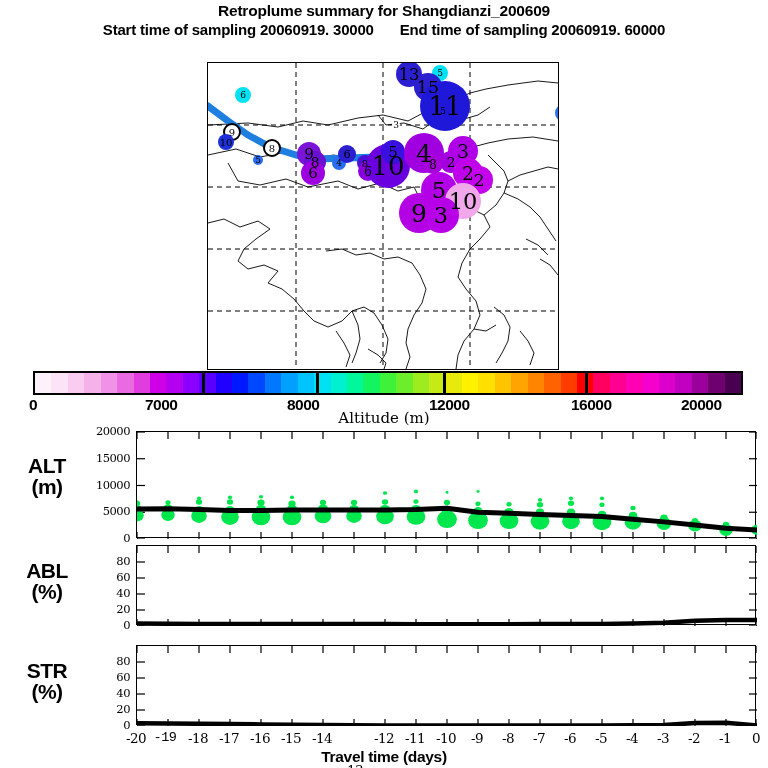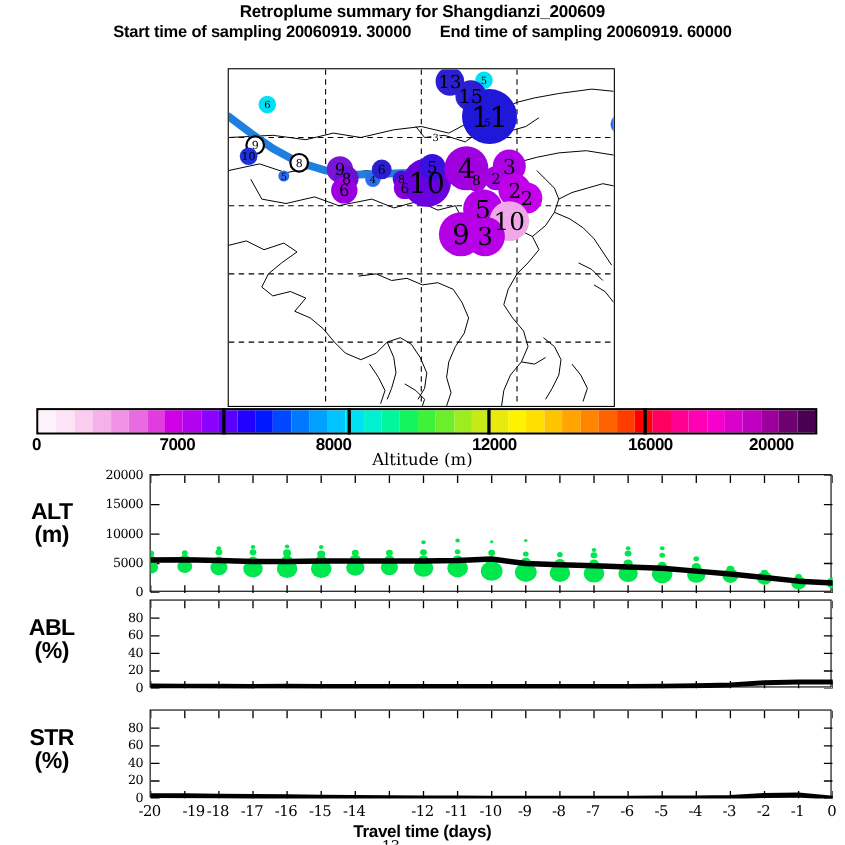--- a/index.html
+++ b/index.html
@@ -478,21 +478,21 @@
     <div class="ylab" style="left: 68px; top: 577px;">60</div>
     <div class="ylab" style="left: 68px; top: 561px;">80</div>
     <div class="ylab" style="left: 68px; top: 725px;">0</div>
     <div class="ylab" style="left: 68px; top: 709px;">20</div>
     <div class="ylab" style="left: 68px; top: 693px;">40</div>
     <div class="ylab" style="left: 68px; top: 677px;">60</div>
     <div class="ylab" style="left: 68px; top: 661px;">80</div>
   </div>
 <div id="xlabels">
     <span class="xtl" style="left: 136px;">-20</span>
-    <span class="xtl" style="left: 176px;">-19</span>
+    <span class="xtl" style="left: 165px; font-family: Liberation Mono, monospace;">-19</span>
     <span class="xtl" style="left: 198px;">-18</span>
     <span class="xtl" style="left: 229px;">-17</span>
     <span class="xtl" style="left: 260px;">-16</span>
     <span class="xtl" style="left: 291px;">-15</span>
     <span class="xtl" style="left: 322px;">-14</span>
     <span class="xtl" style="left: 353px; margin-top: 32px;">-13</span>
     <span class="xtl" style="left: 384px;">-12</span>
     <span class="xtl" style="left: 415px;">-11</span>
     <span class="xtl" style="left: 446px;">-10</span>
     <span class="xtl" style="left: 477px;">-9</span>

